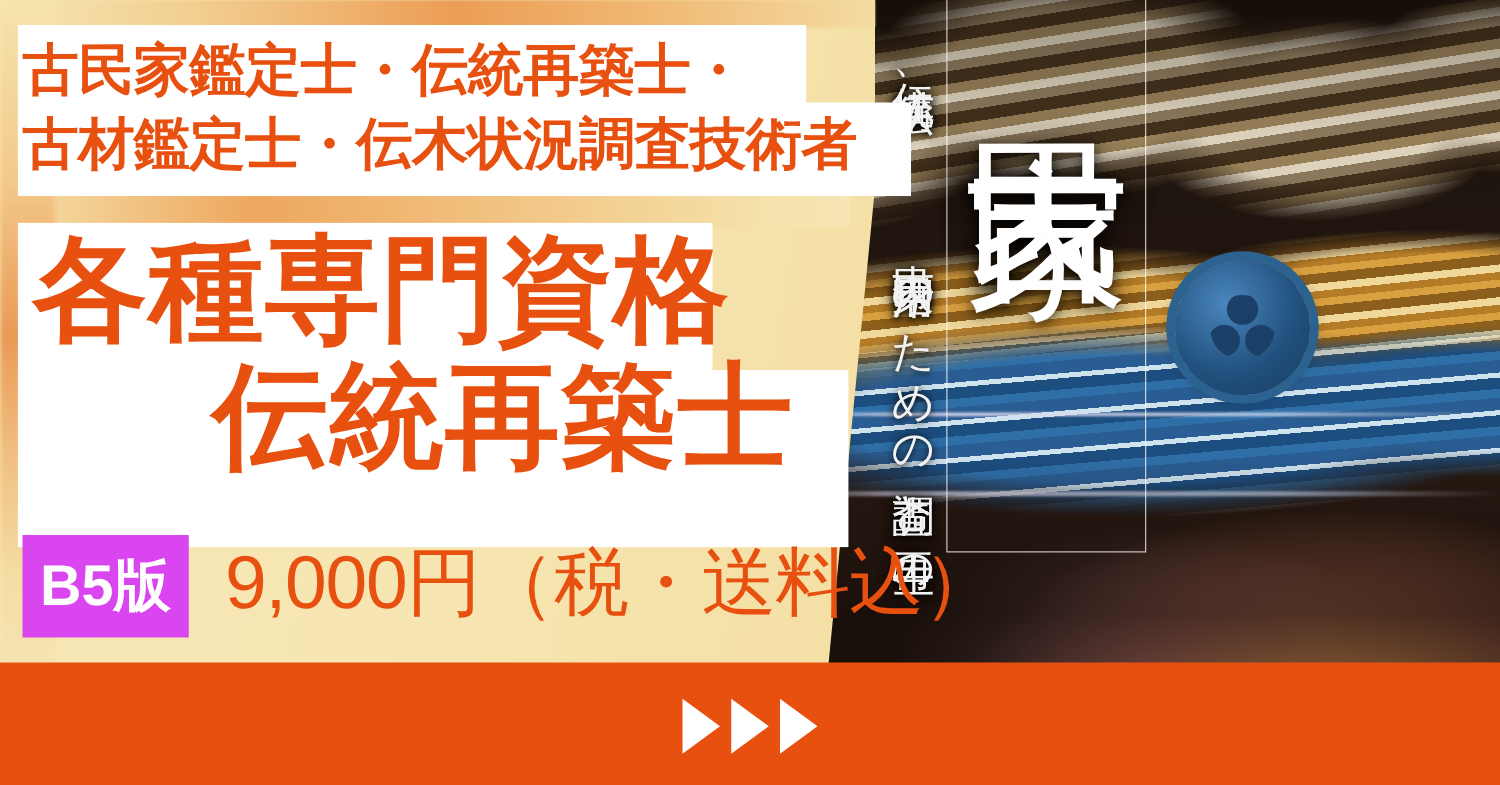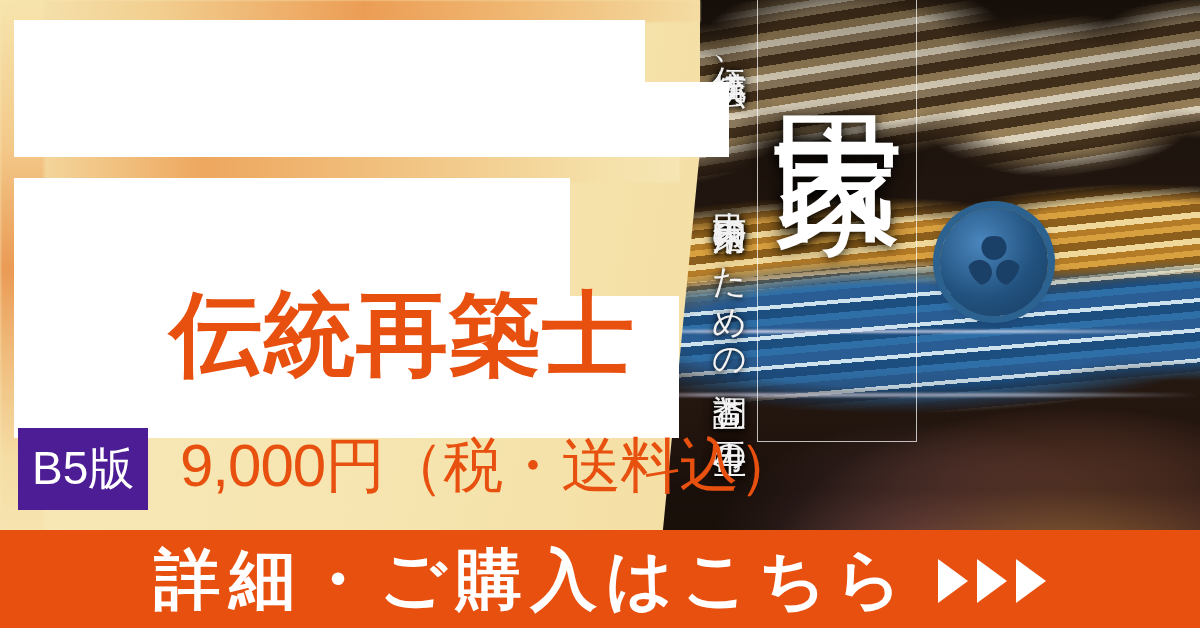--- a/index.html
+++ b/index.html
@@ -180,22 +180,22 @@
   }
   .main-l2 {
     position:absolute; left:170px; top:288px;
     color:#e8500f; font-size:92px; font-weight:700; line-height:1;
     letter-spacing:1px; white-space:nowrap;
   }
 
   
   .badge-b5 {
     position:absolute; left:18px; top:428px;
-    background:#4c1d95; color:#ffffff;
-    font-size:46px; font-weight:400; line-height:1;
+    background:#d946ef; color:#ffffff;
+    font-size:46px; font-weight:700; line-height:1;
     padding:17px 14px 19px 14px;
     letter-spacing:0px; white-space:nowrap;
   }
   .price-text {
     position:absolute; left:180px; top:436px;
     color:#e8500f; font-size:60px; font-weight:400; line-height:1;
     letter-spacing:-1px; white-space:nowrap;
   }
 
   
@@ -237,29 +237,33 @@
 
   <div class="title-frame"></div>
   <div class="cover-title">古民家</div>
 
   <div class="cream-top"></div>
   <div class="cream-top-strip"></div>
   <div class="cream-mid-strip"></div>
   <div class="cream-edge-glow"></div>
 
   <div class="panel-qual"></div>
+  <div class="qual-text">
+    <span>古民家鑑定士・伝統再築士・</span>
+    <span>古材鑑定士・伝木状況調査技術者</span>
+  </div>
 
   <div class="panel-main"></div>
+  <div class="main-l1">各種専門資格</div>
   <div class="main-l2">伝統再築士</div>
 
   <div class="badge-b5">B5版</div>
   <div class="price-text">9,000円（税・送料込）</div>
 
   <div class="cta-bar">
-    <div class="cta-text">詳細・ご購入はこちら</div>
     <div class="cta-arrows">
       <span class="tri"></span>
       <span class="tri"></span>
       <span class="tri"></span>
     </div>
   </div>
 
 </div>
 
 </body></html>

